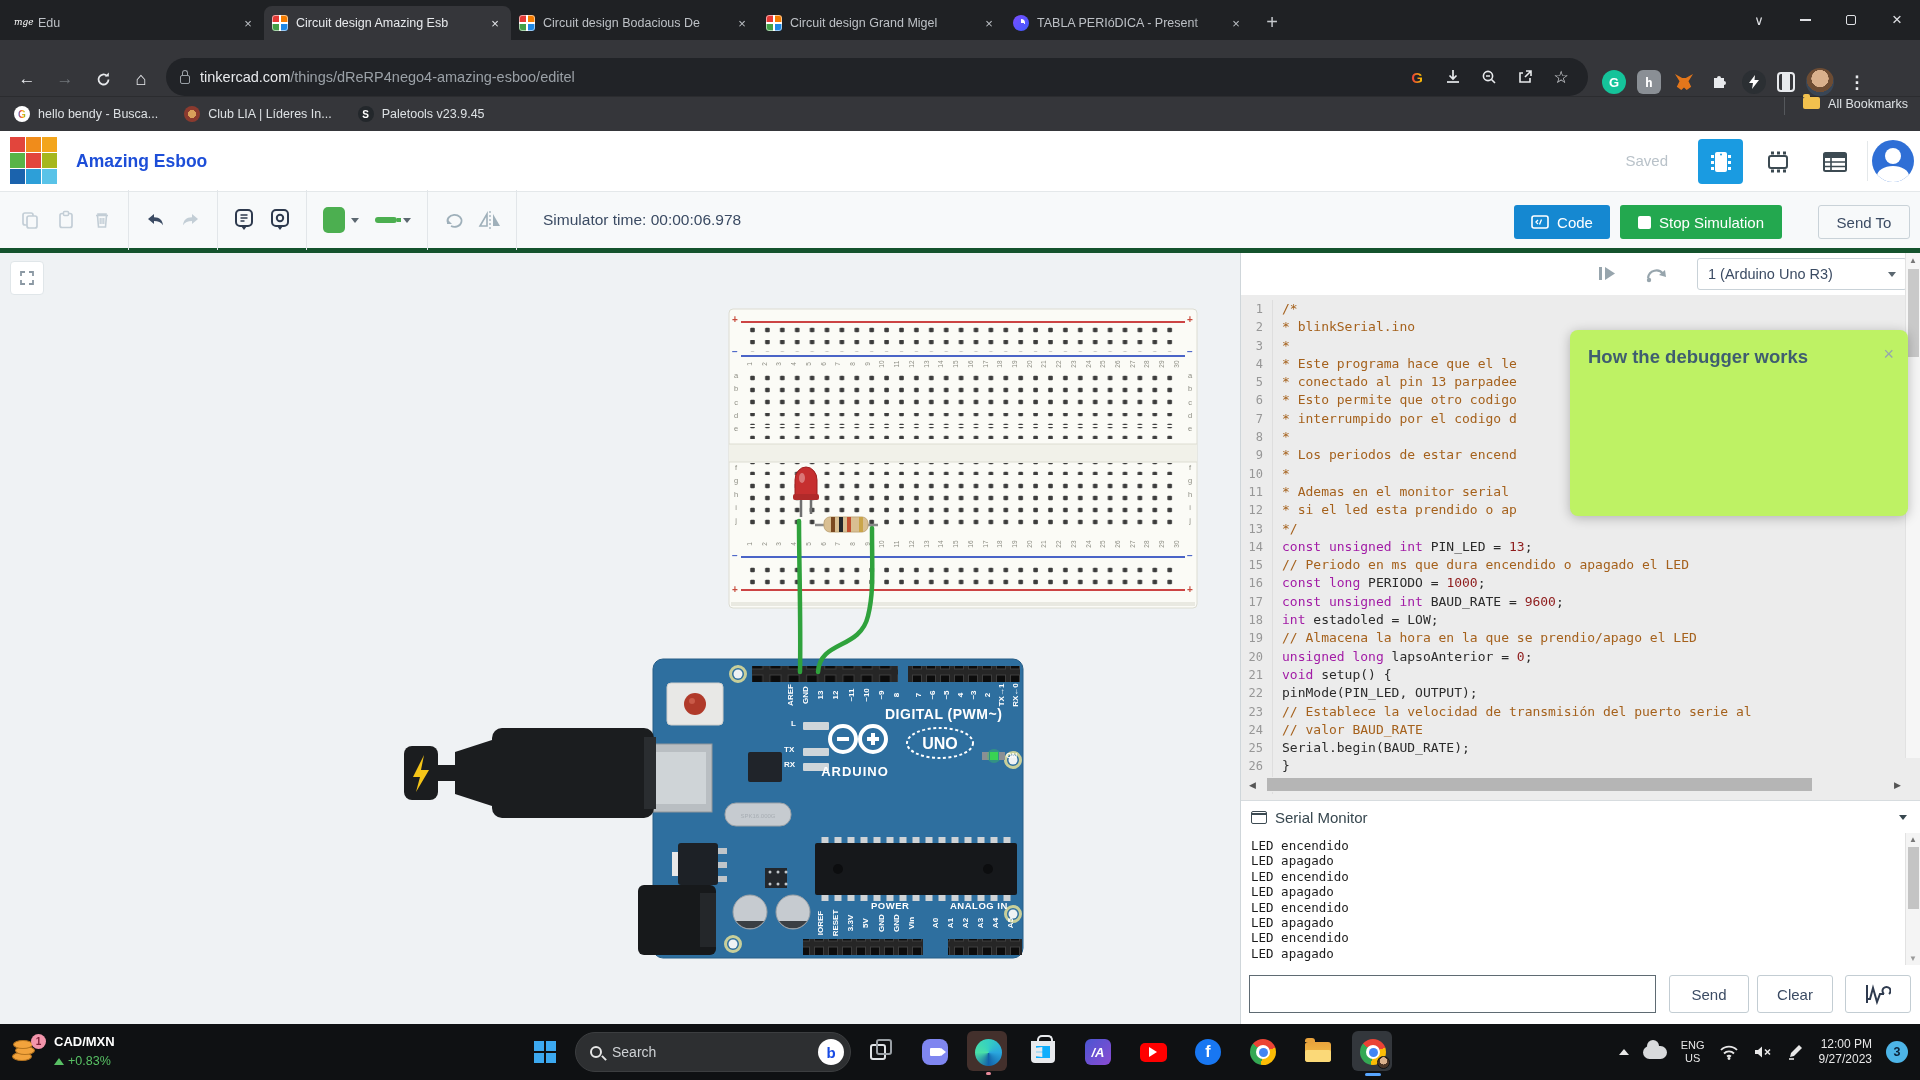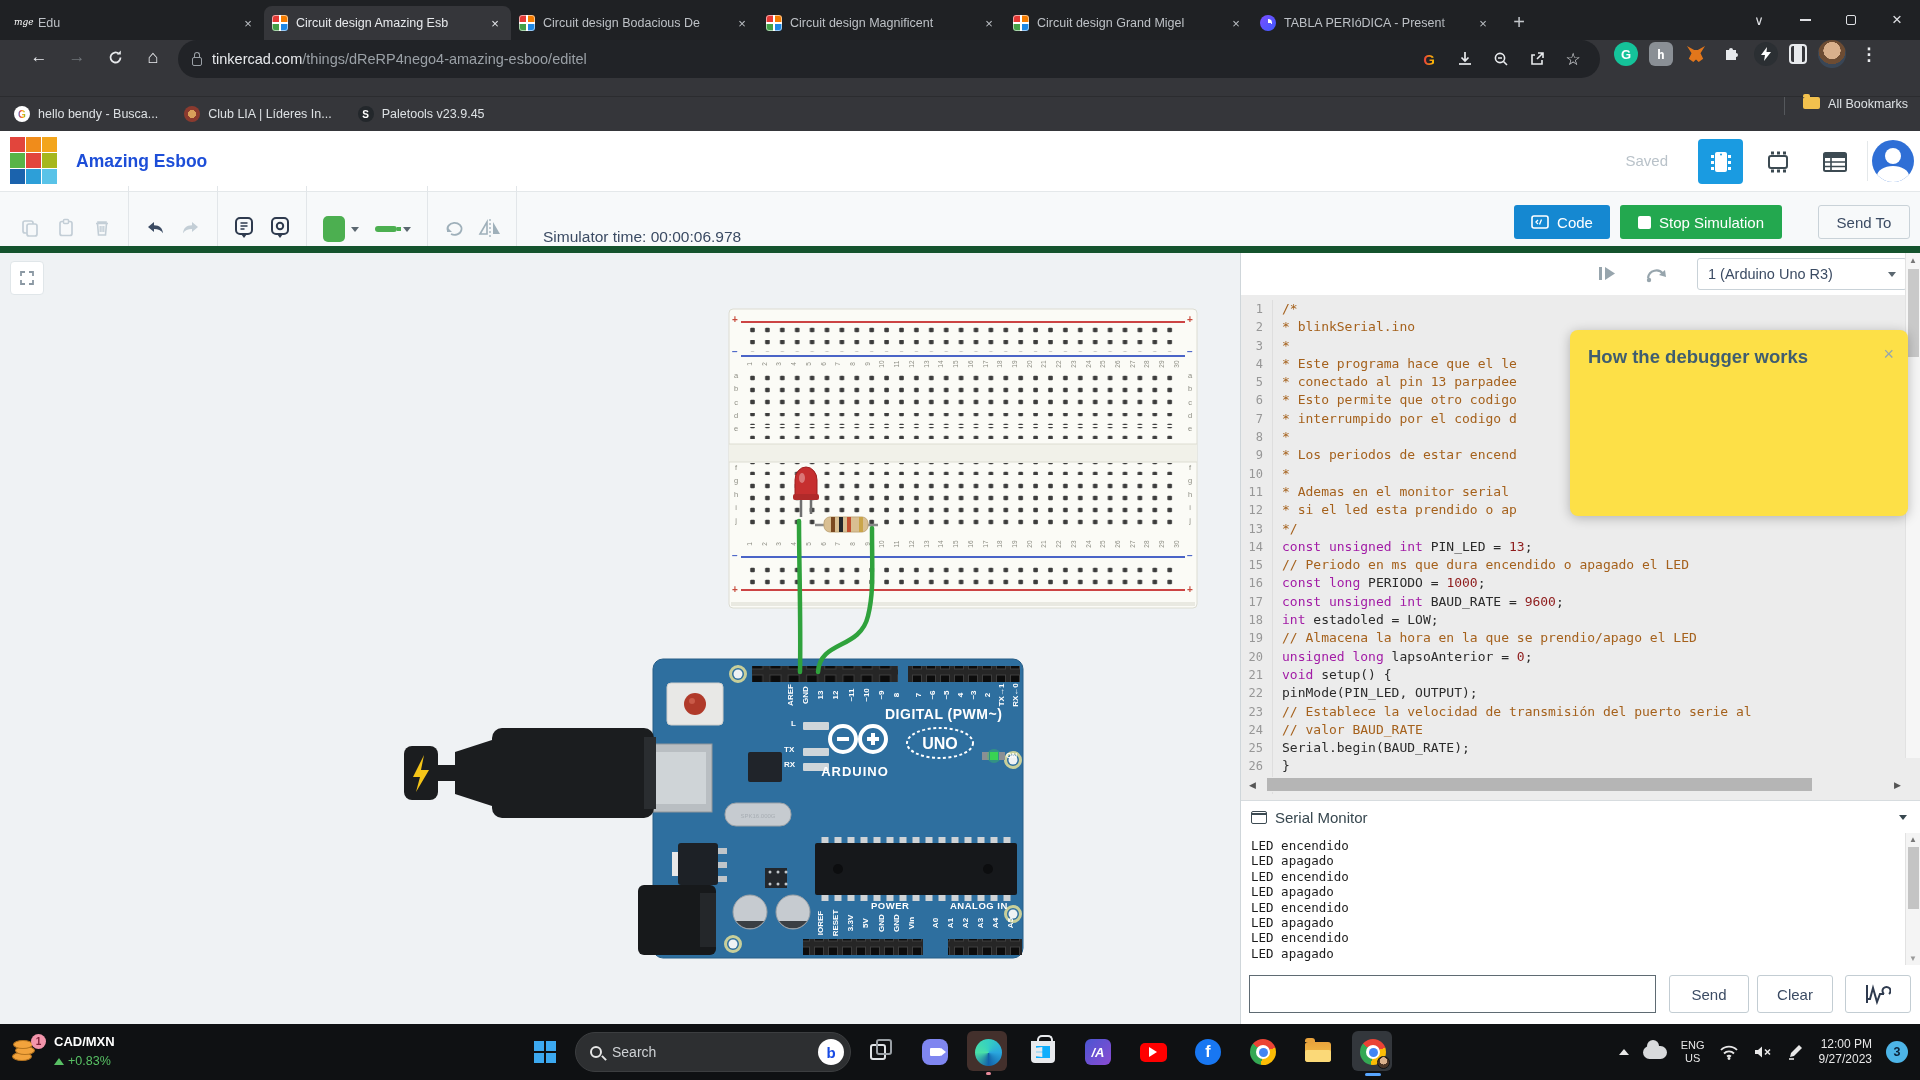--- a/index.html
+++ b/index.html
@@ -25,21 +25,21 @@
   .newtab{width:28px;height:28px;margin:0 0 4px 6px;display:flex;align-items:center;justify-content:center;color:#c4c8cc;border-radius:50%}
   .newtab::before{content:"+";font-size:20px;line-height:1}
   #winctl{position:absolute;right:0;top:0;height:40px;display:flex;align-items:center}
   .wbtn{width:46px;height:40px;display:flex;align-items:center;justify-content:center;color:#dfe1e5}
   .wbtn.srch::before{content:"∨";font-size:13px}
   .wbtn.min i{display:block;width:11px;height:2px;background:#dfe1e5}
   .wbtn.max i{display:block;width:10px;height:10px;border:1.6px solid #dfe1e5;border-radius:2px}
   .wbtn.cls::before{content:"×";font-size:17px}
 
   
-  #navbar{position:absolute;left:0;top:40px;width:1920px;height:56px;background:#35363a;display:flex;align-items:flex-start;padding:0 22px;gap:4px}
+  #navbar{position:absolute;left:0;top:40px;width:1920px;height:56px;background:#35363a;display:flex;align-items:flex-end;padding:0 10px;gap:4px}
   .navbtn{width:34px;height:34px;border-radius:50%;display:flex;align-items:center;justify-content:center;color:#e8eaed;font-size:17px;flex:none}
   .navbtn.dis{color:#70757a}
   .ic-back::before{content:"←"} .ic-fwd::before{content:"→"} .ic-home::before{content:"⌂";font-size:18px}
   #urlpill{flex:none;width:1422px;height:38px;background:#212327;border-radius:19px;display:flex;align-items:center;padding:0 14px;gap:10px;margin-left:4px}
   .lock{width:10px;height:9px;border:1.5px solid #9aa0a6;border-radius:2px;position:relative;margin-top:4px;flex:none}
   .lock::before{content:"";position:absolute;left:1px;top:-6px;width:4px;height:5px;border:1.5px solid #9aa0a6;border-bottom:none;border-radius:4px 4px 0 0}
   .url{font-size:14.5px;white-space:nowrap;flex:1}
   .url .host{color:#e8eaed} .url .path{color:#9aa0a6}
   .pill-ic{width:26px;height:26px;display:flex;align-items:center;justify-content:center;flex:none;color:#e8eaed}
   .gg{font-weight:bold;font-size:15px;background:linear-gradient(90deg,#4285f4,#ea4335,#fbbc05,#34a853);-webkit-background-clip:text;background-clip:text;color:transparent}
@@ -76,21 +76,21 @@
   #tctitle{position:absolute;left:76px;top:20px;font-size:17.5px;font-weight:bold;color:#1d4ed8}
   #saved{position:absolute;right:252px;top:21px;font-size:15px;color:#b9c2c9}
   .viewbtn{position:absolute;top:8px;width:45px;height:45px;border-radius:4px;display:flex;align-items:center;justify-content:center}
   .viewbtn.active{background:#1a9be1}
   #hdr-divider{position:absolute;right:52px;top:10px;width:1px;height:40px;background:#e4e8ea}
   #hdr-avatar{position:absolute;right:6px;top:9px;width:42px;height:42px;border-radius:50%;background:#2f6fd6;overflow:hidden}
   #hdr-avatar::before{content:"";position:absolute;left:13px;top:8px;width:16px;height:16px;border-radius:50%;background:#fff}
   #hdr-avatar::after{content:"";position:absolute;left:5px;top:26px;width:32px;height:20px;border-radius:50% 50% 0 0;background:#fff}
 
   
-  #toolbar{position:absolute;left:0;top:192px;width:1920px;height:61px;background:#f7f9fa;border-bottom:7px solid #14532d;display:flex;align-items:flex-end;padding-left:12px}
+  #toolbar{position:absolute;left:0;top:192px;width:1920px;height:61px;background:#f7f9fa;border-bottom:5px solid #14532d;display:flex;align-items:center;padding-left:12px}
   .tbtn{width:36px;height:36px;display:flex;align-items:center;justify-content:center;flex:none}
   .tdiv{width:1px;height:60px;background:#e2e6e9;margin:0 8px;flex:none}
   .swatch{width:52px;height:34px;border:1px solid transparent;display:flex;align-items:center;gap:6px;justify-content:center;flex:none}
   .sw-box{width:22px;height:26px;border-radius:5px;background:#4caf50}
   .sw-wire{width:22px;height:6px;border-radius:3px;background:#4caf50;position:relative}
   .sw-wire::after{content:"";position:absolute;right:-4px;top:1px;width:4px;height:4px;background:#4caf50}
   .caret{width:0;height:0;border-left:4px solid transparent;border-right:4px solid transparent;border-top:5px solid #5b6770}
   #simtime{font-size:15.5px;color:#3b4b63;margin-left:18px;white-space:nowrap}
   #tb-right{position:absolute;right:10px;top:13px;display:flex;align-items:center;gap:10px}
   .btn{height:34px;border-radius:3px;display:flex;align-items:center;justify-content:center;gap:8px;font-size:15px;padding:0 14px}
@@ -131,21 +131,21 @@
   .ct{white-space:pre}
   .tok-cm{color:#a5611c}.tok-kw{color:#a21ca6}.tok-nu{color:#8e1b1b}.tok-pl{color:#2b2b2b}
   #code-vsb{position:absolute;right:0;top:0;width:15px;height:505px;background:#f6f6f6;border-left:1px solid #e2e2e2}
   #code-vsb .thumb{position:absolute;left:2px;top:16px;width:11px;height:88px;background:#c9c9c9}
   #code-vsb .up{position:absolute;left:3px;top:3px;font-size:8px;color:#777}
   #code-hsb{position:absolute;left:8px;right:20px;bottom:8px;height:15px;background:#ececec;display:flex;align-items:center}
   #code-hsb .thumb{position:absolute;left:18px;width:545px;height:13px;background:#b5b5b5}
   #code-hsb .ar{font-size:9px;color:#555}
   #code-hsb .ar.r{position:absolute;right:0}
 
-  #popup{position:absolute;right:12px;top:77px;width:338px;min-height:186px;background:#fde047;border-radius:8px;box-shadow:0 2px 12px rgba(0,0,0,.25);padding:16px 18px;z-index:5}
+  #popup{position:absolute;right:12px;top:77px;width:338px;min-height:186px;background:#bef264;border-radius:8px;box-shadow:0 2px 12px rgba(0,0,0,.25);padding:16px 18px;z-index:5}
   #popup h3{font-size:18.5px;font-weight:600;color:#3f5d70}
   #popup .px{position:absolute;right:14px;top:14px;color:#95a6af;font-size:16px}
   #popup .px::before{content:"×";font-size:18px}
   #popup ol{margin:14px 0 0 0;padding-left:20px;font-size:15px;color:#42596b;line-height:1.4}
   #popup li{margin-bottom:5px}
 
   #serhdr{position:absolute;left:0;top:547px;width:680px;height:33px;background:#fff;border-top:1px solid #d7dcdf;display:flex;align-items:center;gap:8px;padding:0 10px}
   #serhdr .t{font-size:15px;color:#37474f}
   #serhdr .caret{position:absolute;right:14px;border-top-color:#37474f}
   .winic{width:16px;height:13px;border:1.6px solid #3c4a52;border-radius:2px;position:relative}
@@ -227,25 +227,20 @@
         <span class="tab-x"></span>
       </div>
         <div class="tab t-tc t-active">
         <span class="fav"></span>
         <span class="tab-label">Circuit design Amazing Esb</span>
         <span class="tab-x"></span>
       </div>
         <div class="tab t-tc">
         <span class="fav"></span>
         <span class="tab-label">Circuit design Bodacious De</span>
-        <span class="tab-x"></span>
-      </div>
-        <div class="tab t-tc">
-        <span class="fav"></span>
-        <span class="tab-label">Circuit design Magnificent</span>
         <span class="tab-x"></span>
       </div>
         <div class="tab t-tc">
         <span class="fav"></span>
         <span class="tab-label">Circuit design Grand Migel</span>
         <span class="tab-x"></span>
       </div>
         <div class="tab t-slides">
         <span class="fav"></span>
         <span class="tab-label">TABLA PERIóDICA - Present</span>

